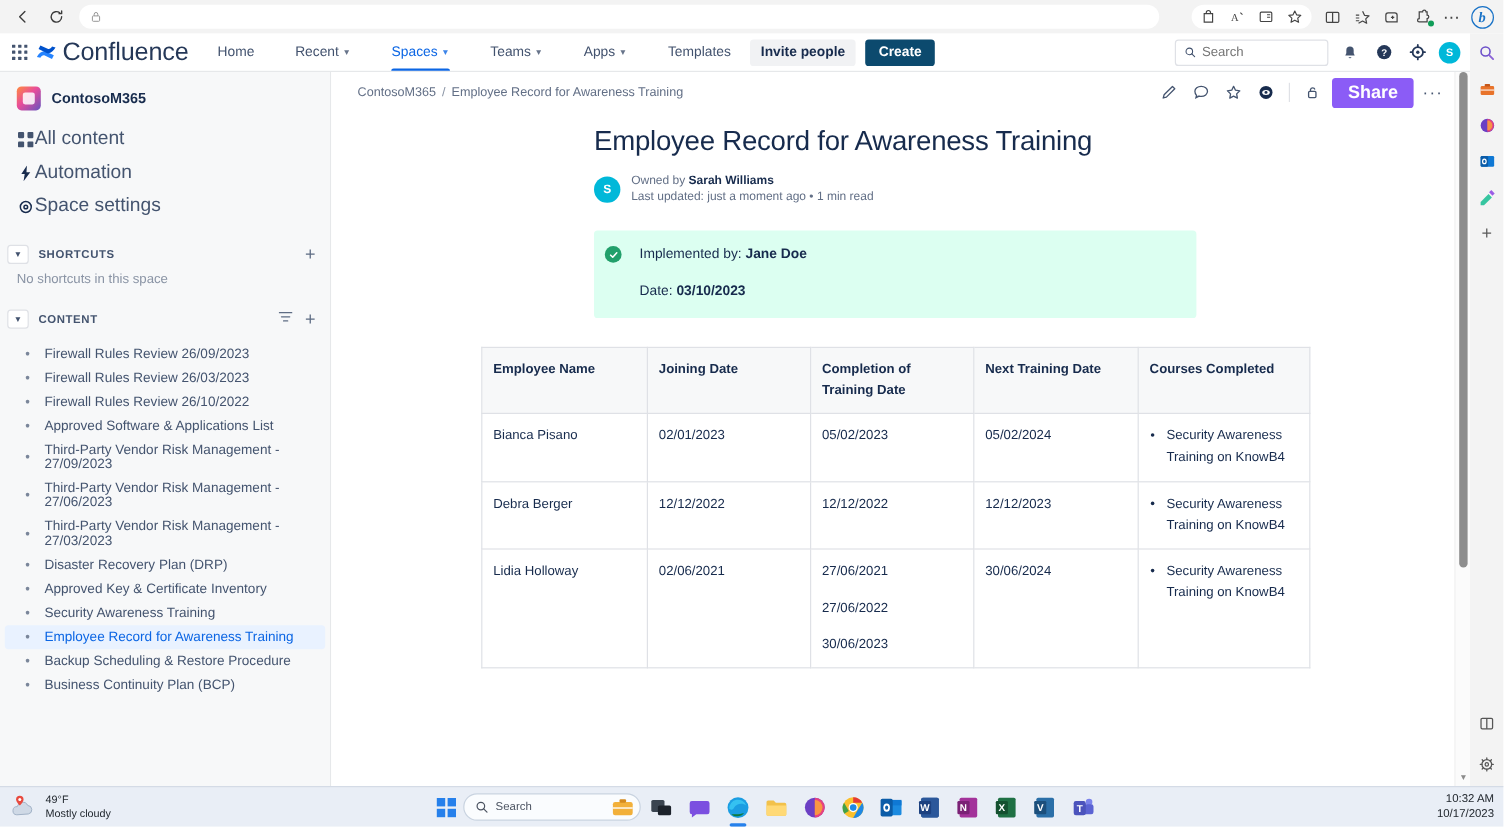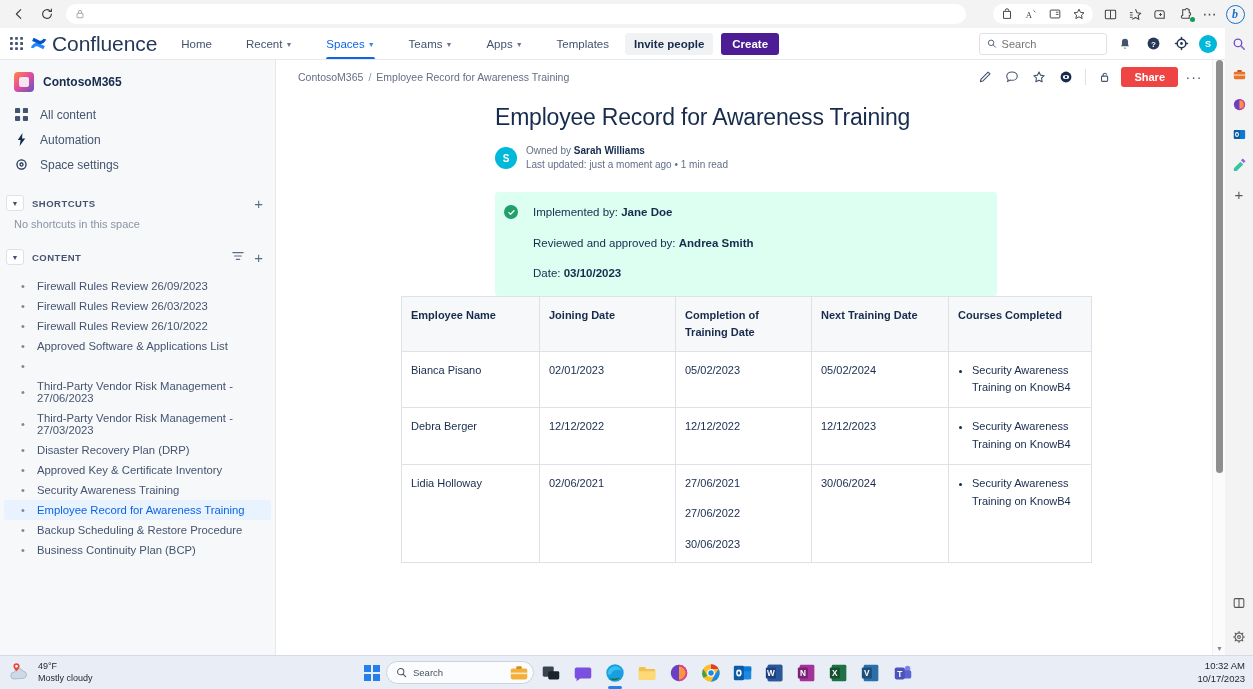--- a/index.html
+++ b/index.html
@@ -69,21 +69,21 @@
   .cf-nav-item.active::after {
     content:''; position:absolute; bottom:0; left:8px; right:8px;
     height:2px; background:#0c66e4; border-radius: 2px 2px 0 0;
   }
   .caret { font-size: 7px; opacity: .8; position: relative; top: 1px; }
   .cf-invite {
     font-size: 11.5px; color: #172b4d; background: #f1f2f4;
     padding: 5px 9px; border-radius: 3px; margin-left: 8px; font-weight: 600;
   }
   .cf-create {
-    font-size: 11.5px; color: #ffffff; background: #4c1d95;
+    font-size: 11.5px; color: #ffffff; background: #0c4a6e;
     padding: 5px 11px; border-radius: 3px; margin-left: 8px; font-weight: 600;
   }
   .cf-nav-right { margin-left: auto; display: flex; align-items: center; gap: 8px; }
   .cf-search {
     width: 128px; height: 22px; border: 1px solid #dfe1e6; border-radius: 3px;
     display: flex; align-items: center; padding: 0 7px; background: #fff;
   }
   .cf-search input {
     border: none; outline: none; font-size: 11px; color: #42526e;
     margin-left: 5px; width: 100%; background: transparent;
@@ -107,22 +107,22 @@
     width: 20px; height: 20px; border-radius: 4px; flex: none;
     background: linear-gradient(135deg,#ff8b3d 0%, #e84d9a 45%, #6554c0 100%);
     position: relative;
   }
   .space-logo::after {
     content:''; position:absolute; left:5px; top:5px; width:10px; height:10px;
     border-radius:2px; background:#fff; opacity:.85;
   }
   .space-name { font-size: 12px; color: #172b4d; font-weight: 600; }
   .sb-item {
-    display: flex; align-items: center; gap: 11px;
-    padding: 5px 14px; font-size: 12px; color: #44546f;
+    display: flex; align-items: center; 
+    padding: 5px 14px; font-size: 16px; color: #44546f;
   }
   .sb-item .ic { width: 15px; height: 15px; display:flex; align-items:center; justify-content:center; flex:none; color:#44546f;}
   .sb-section {
     display: flex; align-items: center; padding: 6px 12px 6px 6px;
     margin-top: 12px;
   }
   .sb-chev {
     width: 18px; height: 16px; border: 1px solid #dfe1e6; border-radius: 3px;
     display:flex; align-items:center; justify-content:center; background:#fff;
     font-size: 7px; color:#42526e; flex:none; margin-right: 8px;
@@ -149,21 +149,21 @@
   }
   .breadcrumb { font-size: 10.5px; color: #626f86; display: flex; align-items: center; gap: 5px; }
   .breadcrumb .sep { color: #8993a4; }
   .page-actions { margin-left: auto; display: flex; align-items: center; gap: 5px; }
   .pa-icon {
     width: 22px; height: 22px; display:flex; align-items:center; justify-content:center;
     color: #44546f; border-radius: 3px;
   }
   .pa-divider { width:1px; height: 16px; background: #dfe1e6; margin: 0 3px; }
   .share-btn {
-    background: #ef4444; color: #fff; font-size: 11px; font-weight: 600;
+    background: #8b5cf6; color: #fff; font-size: 15px; font-weight: 600;
     padding: 4px 13px; border-radius: 3px; margin-left: 0;
   }
 
   .doc { padding: 0 0 0 0; }
   .doc-inner { width: 600px; margin: 0 0 0 219px; }
   .doc-title {
     font-size: 23px; color: #172b4d; font-weight: 500; letter-spacing: -.2px;
     margin-top: 10px;
   }
   .byline { display: flex; align-items: flex-start; gap: 9px; margin-top: 14px; }
@@ -185,21 +185,21 @@
   .panel-icon {
     position: absolute; left: 9px; top: 13px;
     width: 14px; height: 14px; border-radius: 50%; background: #22a06b;
     display:flex; align-items:center; justify-content:center;
   }
   .panel-row { font-size: 11.5px; color: #172b4d; margin-left: 22px; line-height: 1.35; }
   .panel-row + .panel-row { margin-top: 15px; }
   .panel-row b { font-weight: 700; }
 
   
-  .tbl-wrap { margin-left: -94px; width: 690px; }
+  .tbl-wrap { margin-top: 24px; margin-left: -94px; width: 690px; }
   table.rec { border-collapse: collapse; width: 690px; table-layout: fixed; }
   table.rec th, table.rec td {
     border: 1px solid #dfe1e6; vertical-align: top;
     padding: 10px 9px; font-size: 11px; color: #172b4d;
   }
   table.rec th { background: #f7f8f9; font-weight: 700; text-align: left; line-height: 1.55; }
   table.rec td { line-height: 1.5; }
   .c1 { width: 138px; } .c2 { width: 136px; } .c3 { width: 136px; }
   .c4 { width: 137px; } .c5 { width: 143px; }
   .multi div + div { margin-top: 14px; }
@@ -493,20 +493,21 @@
     <div class="sb-page">
         <span class="dot">•</span>
         <span>Firewall Rules Review 26/10/2022</span>
       </div>
     <div class="sb-page">
         <span class="dot">•</span>
         <span>Approved Software &amp; Applications List</span>
       </div>
     <div class="sb-page">
         <span class="dot">•</span>
+        <span>Third-Party Vendor Risk Management - 27/09/2023</span>
       </div>
     <div class="sb-page">
         <span class="dot">•</span>
         <span>Third-Party Vendor Risk Management - 27/06/2023</span>
       </div>
     <div class="sb-page">
         <span class="dot">•</span>
         <span>Third-Party Vendor Risk Management - 27/03/2023</span>
       </div>
     <div class="sb-page">
@@ -599,24 +600,20 @@
 
       <div class="panel">
         <div class="panel-icon">
           <svg width="9" height="9" viewBox="0 0 12 12">
               <path d="M2.5 6.2 L4.8 8.4 L9.3 3.6" fill="none" stroke="#fff" stroke-width="1.7" stroke-linecap="round" stroke-linejoin="round"></path>
             </svg>
         </div>
         <div class="panel-row">
           <span>Implemented by:</span>
           <b>Jane Doe</b>
-        </div>
-        <div class="panel-row">
-          <span>Reviewed and approved by:</span>
-          <b>Andrea Smith</b>
         </div>
         <div class="panel-row">
           <span>Date:</span>
           <b>03/10/2023</b>
         </div>
       </div>
 
       <div class="tbl-wrap">
         <table class="rec">
           <thead>

